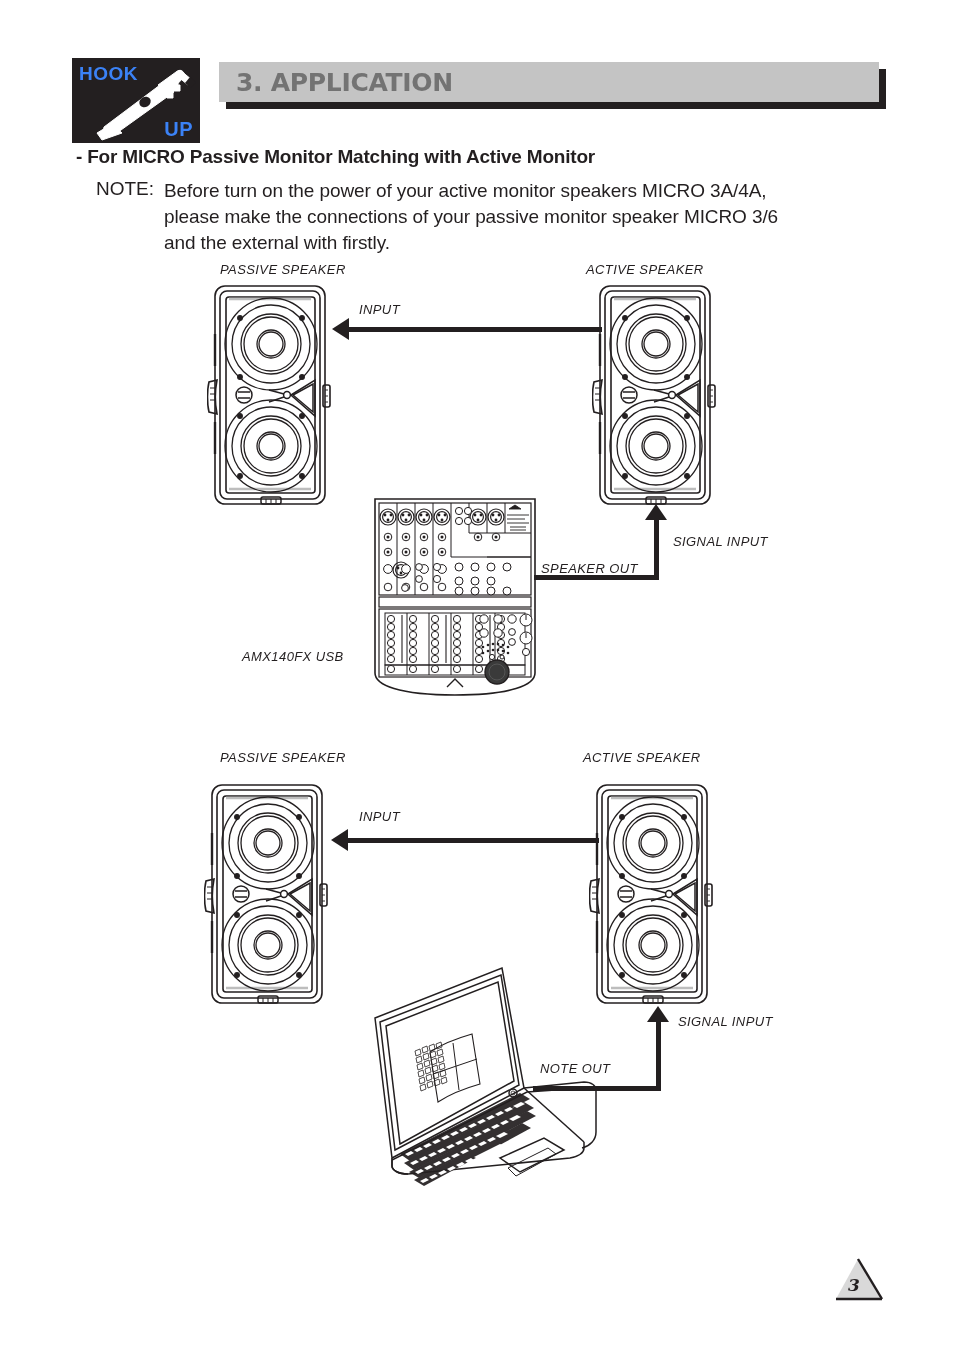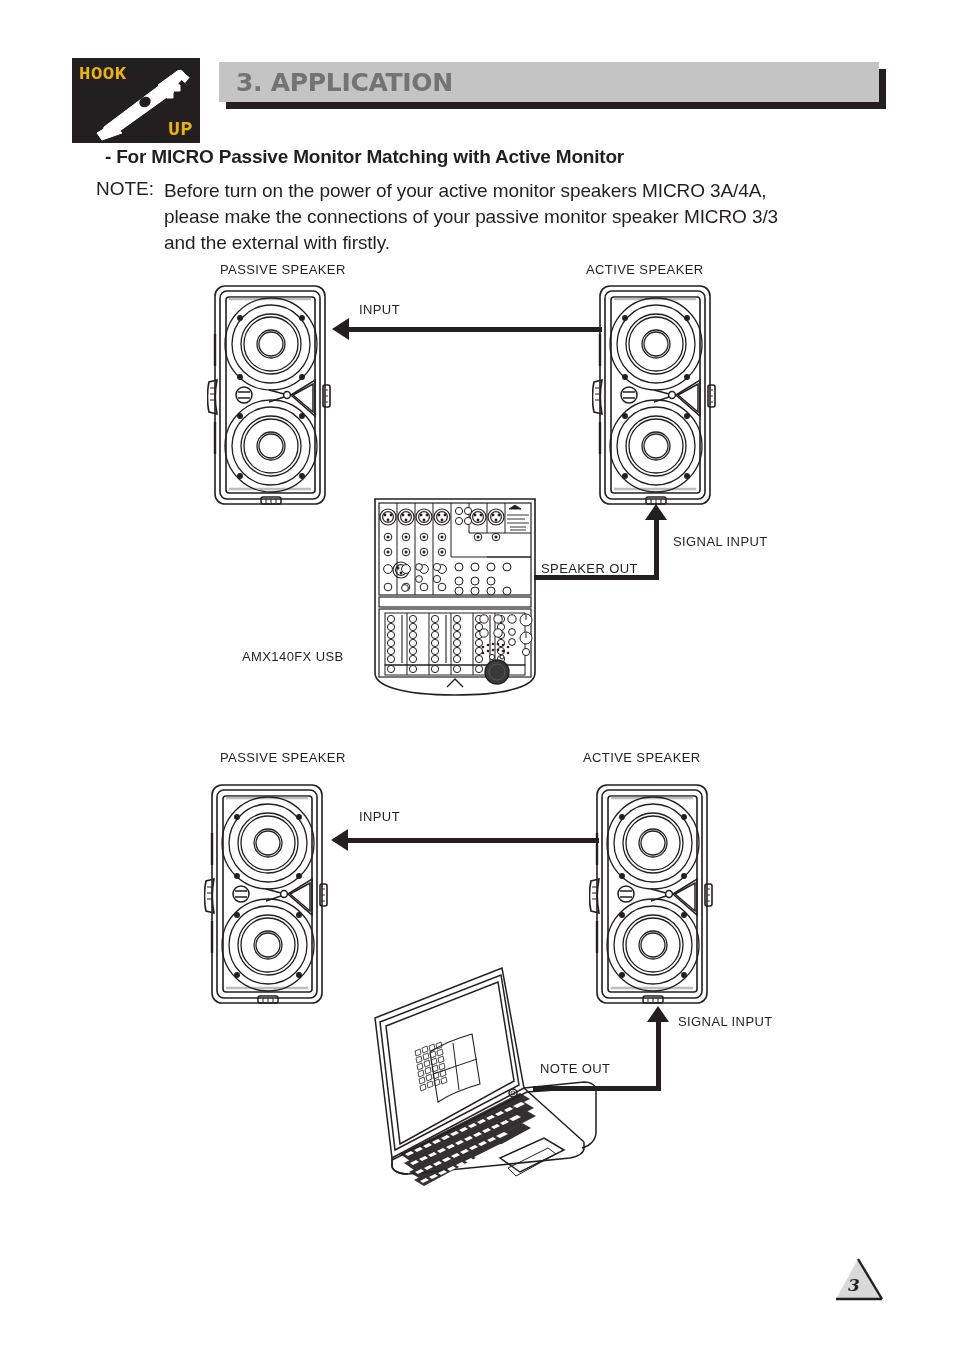--- a/index.html
+++ b/index.html
@@ -8,57 +8,57 @@
     font-family:"Liberation Sans", sans-serif;color:#231f20;
   }
   .page{position:absolute;inset:0;}
 
   
   .hookup-badge{
     position:absolute;left:72px;top:58px;width:128px;height:85px;
     background:#231f20;
   }
   .hookup-badge .hk-word{
-    position:absolute;color:#eab308;font-weight:bold;
-    font-family:Liberation Mono, monospace;letter-spacing:.5px;text-align:center;
+    position:absolute;color:#3b82f6;font-weight:bold;
+    font-family:Liberation Sans, sans-serif;letter-spacing:.5px;text-align:center;
   }
   .hookup-badge .hk-hook{left:7px;top:5px;font-size:19px;}
   .hookup-badge .hk-up{right:7px;bottom:2px;font-size:20px;}
   .hookup-badge svg{position:absolute;left:0;top:0;}
 
   .hdr-shadow{
     position:absolute;left:226px;top:69px;width:660px;height:40px;background:#231f20;
   }
   .hdr-bar{
     position:absolute;left:219px;top:62px;width:660px;height:40px;background:#c4c4c4;
   }
   .hdr-title{
     position:absolute;left:236px;top:68px;height:30px;line-height:30px;
     font-family:"DejaVu Sans", sans-serif;font-weight:bold;font-size:25px;
     letter-spacing:-.3px;color:#737373;white-space:nowrap;
   }
 
   
   .subtitle{
     position:absolute;left:76px;top:146px;font-size:19px;font-weight:bold;
-    white-space:nowrap;letter-spacing:-.2px;margin-left:29px;
+    white-space:nowrap;letter-spacing:-.2px;
   }
   .note-label{
     position:absolute;left:96px;top:178px;font-size:19px;font-weight:normal;
   }
   .note-body{
     position:absolute;left:164px;top:178px;width:760px;font-size:19px;
     line-height:26px;letter-spacing:-.1px;
   }
   .note-body div{white-space:nowrap;}
 
   
   .diagram{position:absolute;left:0;width:954px;}
   .dlabel{
-    position:absolute;font-size:13px;letter-spacing:.4px;white-space:nowrap;color:#231f20;
+    position:absolute;font-size:13px;letter-spacing:.4px;white-space:nowrap;color:#231f20;font-style:italic;
   }
   .spk{position:absolute;}
   .wire{position:absolute;background:#231f20;}
   .arrow-head{position:absolute;width:0;height:0;}
   .arrow-left{
     border-top:11px solid transparent;border-bottom:11px solid transparent;
     border-right:17px solid #231f20;
   }
   .arrow-up{
     border-left:11px solid transparent;border-right:11px solid transparent;
@@ -95,21 +95,21 @@
   </div>
 
   <div class="hdr-shadow"></div>
   <div class="hdr-bar"></div>
   <div class="hdr-title">3. APPLICATION</div>
 
   <div class="subtitle">- For MICRO Passive Monitor Matching with Active Monitor</div>
   <div class="note-label">NOTE:</div>
   <div class="note-body">
     <div>Before turn on the power of your active monitor speakers MICRO 3A/4A,</div>
-    <div>please make the connections of your passive monitor speaker MICRO 3/3</div>
+    <div>please make the connections of your passive monitor speaker MICRO 3/6</div>
     <div>and the external with firstly.</div>
   </div>
 
   <div class="diagram" style="top:0;height:720px;">
 
     <div class="dlabel" style="left:220px;top:262px;">PASSIVE SPEAKER</div>
     <div class="dlabel" style="left:586px;top:262px;">ACTIVE SPEAKER</div>
     <div class="dlabel" style="left:359px;top:302px;">INPUT</div>
     <div class="dlabel" style="left:541px;top:561px;">SPEAKER OUT</div>
     <div class="dlabel" style="left:673px;top:534px;">SIGNAL INPUT</div>

